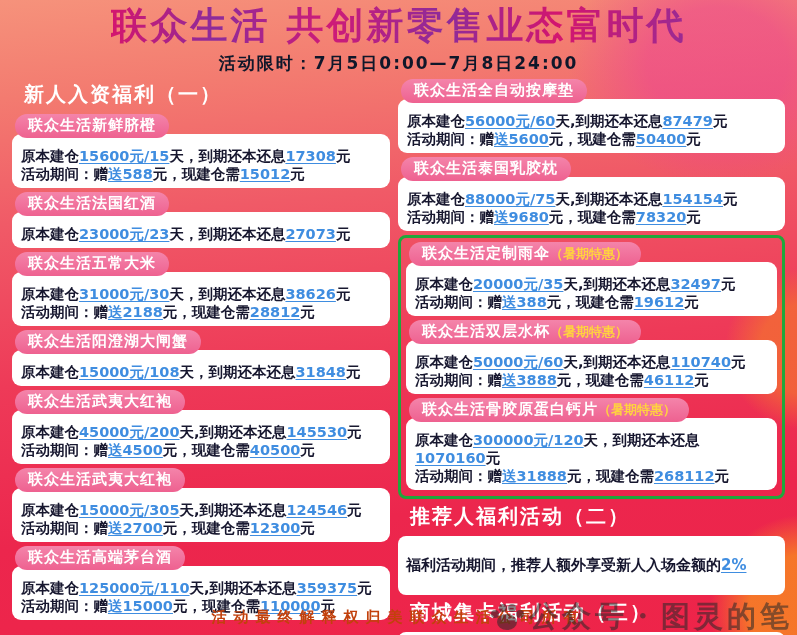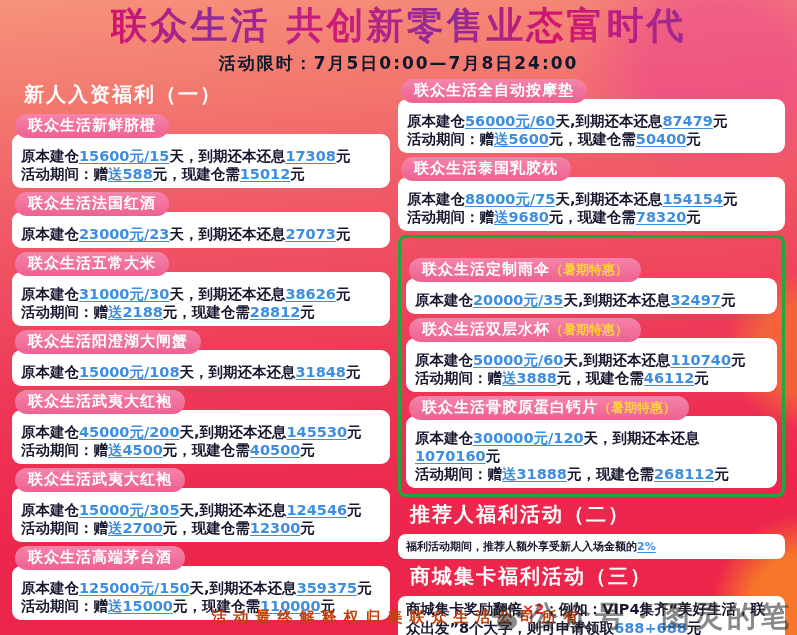--- a/index.html
+++ b/index.html
@@ -33,25 +33,25 @@
   }
   .badge-tag{ color:#ffd23f; font-size:13px; letter-spacing:0; }
   .card-body{
     background:#fff; border-radius:9px; padding:13px 9px 5px;
     font-size:14.5px; font-weight:bold; color:#17172f; line-height:18px;
   }
   .blue{ color:#3f8de0; text-decoration:underline; text-underline-offset:2px; }
   .red{ color:#e8262d; }
   .special-box{
     border:3px solid #1fa83c; border-radius:8px;
-    padding:20px 5px 2px; margin:2px 0 4px;
+    padding:4px 5px 2px; margin:2px 0 4px;
   }
   .pillbox{
-    background:#fff; border-radius:8px; padding:5px 8px;
-    font-size:11px; font-weight:bold; color:#17172f; margin-bottom:4px;
+    background:#fff; border-radius:8px; padding:20px 8px;
+    font-size:15px; font-weight:bold; color:#17172f; margin-bottom:4px;
   }
   .infobox{
     background:#fff; border-radius:8px; padding:4px 8px 6px;
     font-size:14.5px; font-weight:bold; color:#17172f; line-height:19px;
   }
   .footer{
     position:absolute; left:0; bottom:8px; width:100%; text-align:center;
     color:#c2410c; font-size:15px; font-weight:bold; letter-spacing:7px;
   }
   .watermark{
@@ -114,21 +114,21 @@
     <div class="badge"><span>联众生活武夷大红袍</span><span class="badge-tag"></span></div>
     <div class="card-body">
       <div><span>原本建仓</span><span class="blue">15000元/305</span><span>天,到期还本还息</span><span class="blue">124546</span><span>元</span></div>
       <div><span>活动期间：赠</span><span class="blue">送2700</span><span>元，现建仓需</span><span class="blue">12300</span><span>元</span></div>
     </div>
   </div>
 
   <div class="card">
     <div class="badge"><span>联众生活高端茅台酒</span><span class="badge-tag"></span></div>
     <div class="card-body">
-      <div><span>原本建仓</span><span class="blue">125000元/150</span><span>天,到期还本还息</span><span class="blue">359375</span><span>元</span></div>
+      <div><span>原本建仓</span><span class="blue">125000元/110</span><span>天,到期还本还息</span><span class="blue">359375</span><span>元</span></div>
       <div><span>活动期间：赠</span><span class="blue">送15000</span><span>元，现建仓需</span><span class="blue">110000</span><span>元</span></div>
     </div>
   </div>
 </div>
   </div>
   <div class="col-right">
     <div>
   <div class="card">
     <div class="badge"><span>联众生活全自动按摩垫</span><span class="badge-tag"></span></div>
     <div class="card-body">
@@ -144,20 +144,21 @@
       <div><span>活动期间：赠</span><span class="blue">送9680</span><span>元，现建仓需</span><span class="blue">78320</span><span>元</span></div>
     </div>
   </div>
 </div>
     <div class="special-box">
       <div>
   <div class="card">
     <div class="badge"><span>联众生活定制雨伞</span><span class="badge-tag">（暑期特惠）</span></div>
     <div class="card-body">
       <div><span>原本建仓</span><span class="blue">20000元/35</span><span>天,到期还本还息</span><span class="blue">32497</span><span>元</span></div>
+      <div><span>活动期间：赠</span><span class="blue">送388</span><span>元，现建仓需</span><span class="blue">19612</span><span>元</span></div>
     </div>
   </div>
 
   <div class="card">
     <div class="badge"><span>联众生活双层水杯</span><span class="badge-tag">（暑期特惠）</span></div>
     <div class="card-body">
       <div><span>原本建仓</span><span class="blue">50000元/60</span><span>天,到期还本还息</span><span class="blue">110740</span><span>元</span></div>
       <div><span>活动期间：赠</span><span class="blue">送3888</span><span>元，现建仓需</span><span class="blue">46112</span><span>元</span></div>
     </div>
   </div>

